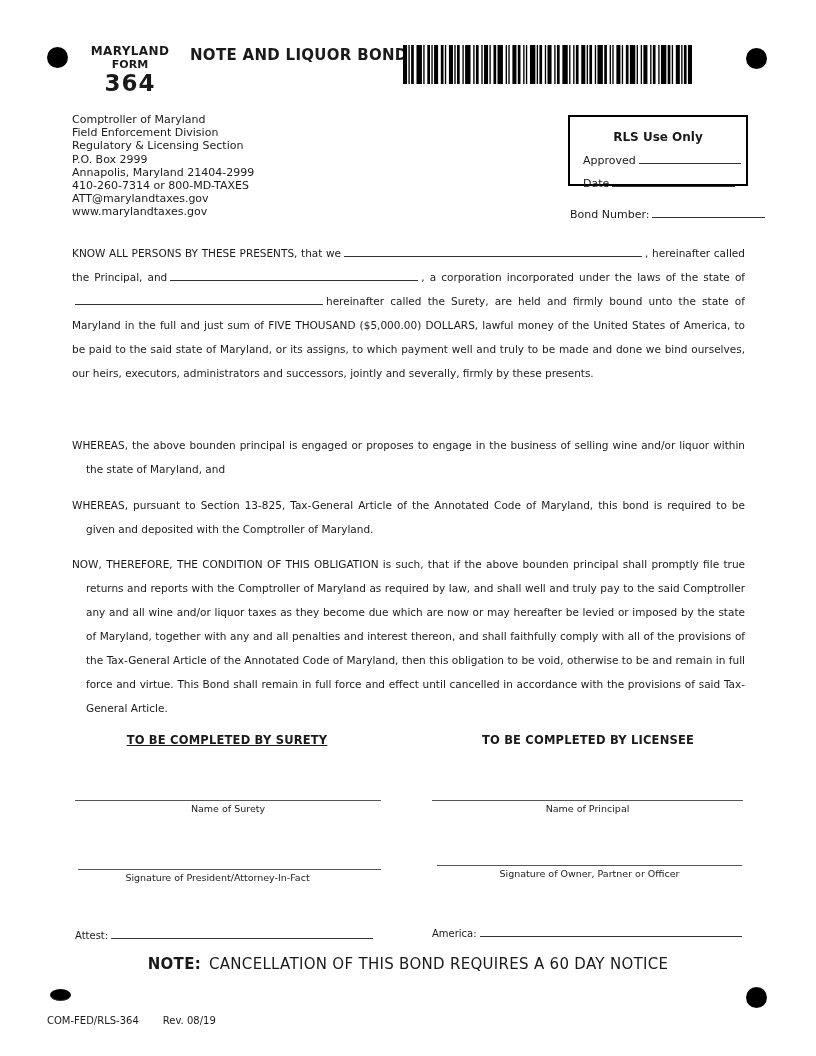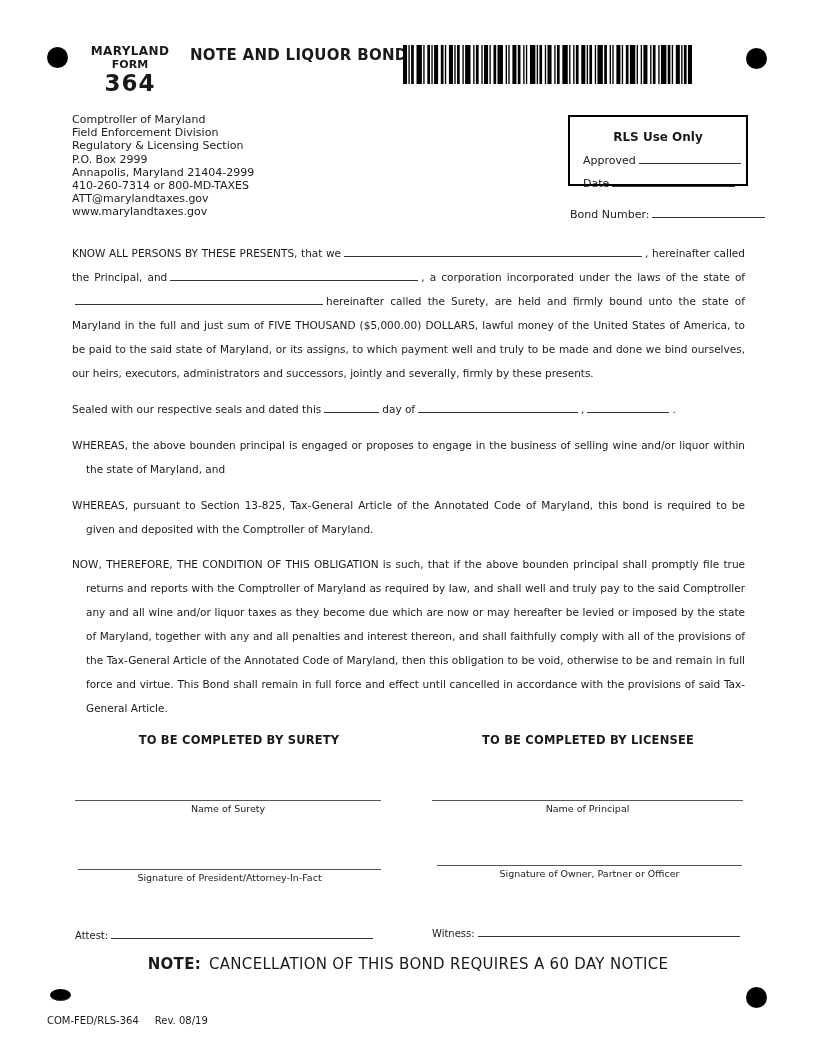--- a/index.html
+++ b/index.html
@@ -33,33 +33,33 @@
   .rls .row { margin:8px 0 0 13px; }
   .bl { display:inline-block; border-bottom:1px solid #333; height:12px; vertical-align:baseline; margin:0 3px; }
 
   .bond-number { position:absolute; left:570px; top:206px; font-size:11px; }
 
   .para { position:absolute; left:72px; width:673px; font-size:10.5px; line-height:24px; text-align:justify; }
   .hang { padding-left:14px; text-indent:-14px; }
   .single { text-align:left; }
 
   .sec-head { position:absolute; top:733px; font-weight:bold; font-size:11.5px; text-align:center; letter-spacing:.2px; }
-  .sec-head.left  { left:84px;  width:310px; }
+  .sec-head.left  { left:72px;  width:310px;text-decoration:underline; }
   .sec-head.right { left:430px; width:316px; }
 
   .sigline  { position:absolute; border-top:1px solid #555; height:0; }
   .siglabel { position:absolute; text-align:center; font-size:9.5px; color:#222; }
 
   .fillrow { position:absolute; font-size:10px; }
 
   .note { position:absolute; left:0; top:955px; width:816px; text-align:center; font-size:15px; letter-spacing:.3px; }
   .note b { margin-right:8px; }
 
   .footer { position:absolute; left:47px; top:1015px; font-size:10px; }
-  .footer .rev { margin-left:16px; }
+  .footer .rev { margin-left:24px; }
 </style>
 </head>
 <body>
 
 <div class="page">
 
   <div class="punch tl"></div>
   <div class="punch tr"></div>
   <div class="punch bl"></div>
   <div class="punch br"></div>
@@ -161,48 +161,45 @@
   </div>
 
   <div class="bond-number">
     <span>Bond Number:</span><span class="bl" style="width:113px"></span>
   </div>
 
   <div class="para" style="top:241px">
     <span>KNOW ALL PERSONS BY THESE PRESENTS, that we</span><span class="bl" style="width:298px"></span><span>, hereinafter called the Principal, and</span><span class="bl" style="width:248px"></span><span>, a corporation incorporated under the laws of the state of</span><span class="bl" style="width:248px"></span><span>hereinafter called the Surety, are held and firmly bound unto the state of Maryland in the full and just sum of FIVE THOUSAND ($5,000.00) DOLLARS, lawful money of the United States of America, to be paid to the said state of Maryland, or its assigns, to which payment well and truly to be made and done we bind ourselves, our heirs, executors, administrators and successors, jointly and severally, firmly by these presents.</span>
   </div>
 
-  <div class="para single" style="top:397px">
-    <span>Sealed with our respective seals and dated this</span><span class="bl" style="width:55px"></span><span>day of</span><span class="bl" style="width:160px"></span><span>,</span><span class="bl" style="width:82px"></span><span>.</span>
-  </div>
 
   <div class="para hang" style="top:433px">WHEREAS, the above bounden principal is engaged or proposes to engage in the business of selling wine and/or liquor within the state of Maryland, and</div>
 
   <div class="para hang" style="top:493px">WHEREAS, pursuant to Section 13-825, Tax-General Article of the Annotated Code of Maryland, this bond is required to be given and deposited with the Comptroller of Maryland.</div>
 
   <div class="para hang" style="top:552px">NOW, THEREFORE, THE CONDITION OF THIS OBLIGATION is such, that if the above bounden principal shall promptly file true returns and reports with the Comptroller of Maryland as required by law, and shall well and truly pay to the said Comptroller any and all wine and/or liquor taxes as they become due which are now or may hereafter be levied or imposed by the state of Maryland, together with any and all penalties and interest thereon, and shall faithfully comply with all of the provisions of the Tax-General Article of the Annotated Code of Maryland, then this obligation to be void, otherwise to be and remain in full force and virtue. This Bond shall remain in full force and effect until cancelled in accordance with the provisions of said Tax-General Article.</div>
 
   <div class="sec-head left">TO BE COMPLETED BY SURETY</div>
   <div class="sec-head right">TO BE COMPLETED BY LICENSEE</div>
 
   <div class="sigline" style="left:75px; top:800px; width:306px;"></div>
   <div class="siglabel" style="left:75px; top:803px; width:306px;">Name of Surety</div>
   <div class="sigline" style="left:432px; top:800px; width:311px;"></div>
   <div class="siglabel" style="left:432px; top:803px; width:311px;">Name of Principal</div>
 
   <div class="sigline" style="left:78px; top:869px; width:303px;"></div>
-  <div class="siglabel" style="left:78px; top:872px; width:303px;">Signature of President/Attorney-In-Fact</div>
+  <div class="siglabel" style="left:66px; top:872px; width:303px;">Signature of President/Attorney-In-Fact</div>
   <div class="sigline" style="left:437px; top:865px; width:305px;"></div>
   <div class="siglabel" style="left:437px; top:868px; width:305px;">Signature of Owner, Partner or Officer</div>
 
   <div class="fillrow" style="left:75px; top:927px;">
     <span>Attest:</span><span class="bl" style="width:262px"></span>
   </div>
   <div class="fillrow" style="left:432px; top:925px;">
-    <span>Witness:</span><span class="bl" style="width:262px"></span>
+    <span>America:</span><span class="bl" style="width:262px"></span>
   </div>
 
   <div class="note">
     <b>NOTE:</b><span>CANCELLATION OF THIS BOND REQUIRES A 60 DAY NOTICE</span>
   </div>
 
   <div class="footer">
     <span>COM-FED/RLS-364</span><span class="rev">Rev. 08/19</span>
   </div>
 

